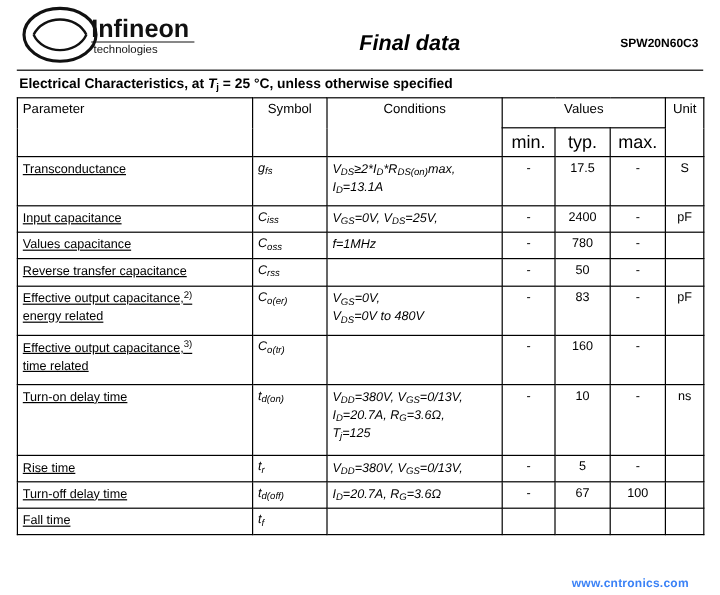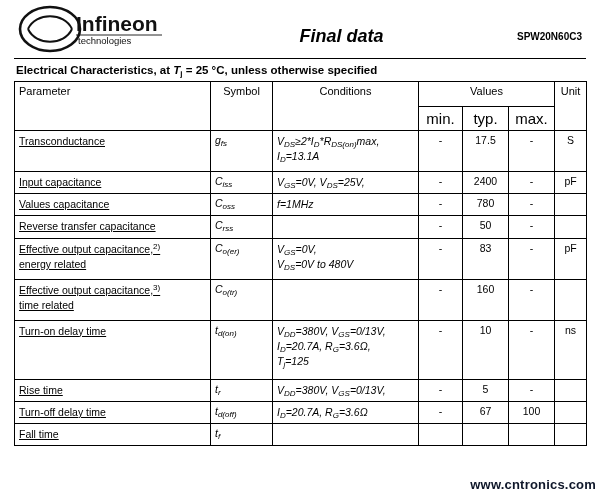--- a/index.html
+++ b/index.html
@@ -112,24 +112,24 @@
   .cond .r { font-style: normal; }
   sub { font-size: 8px; vertical-align: baseline; position: relative; top: 2px; }
   sup { font-size: 8px; vertical-align: baseline; position: relative; top: -4px; }
   .param-cell { line-height: 1.45; text-decoration: underline; }
 
   .tall td { height: 34px; }
 
   
   .watermark {
     position: absolute;
-    right: 4px;
+    right: 26px;
     bottom: 4px;
-    color: #0f172a;
-    font-size: 13px;
+    color: #3b82f6;
+    font-size: 10px;
     font-weight: bold;
     letter-spacing: 0.2px;
   }
 </style>
 </head>
 <body>
 
 <div class="page">
 
   <div class="header">

